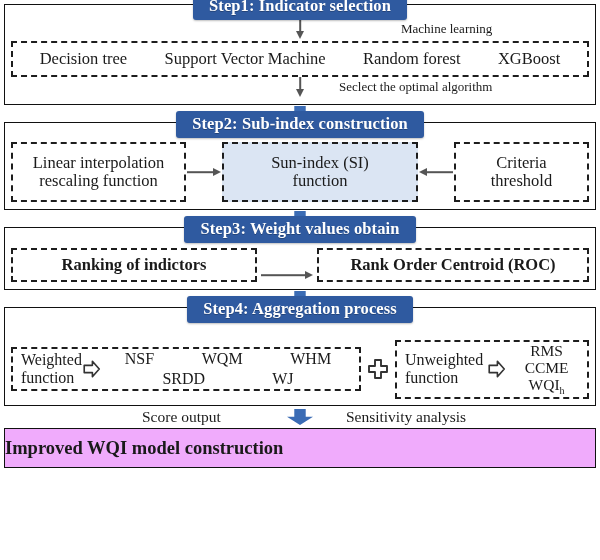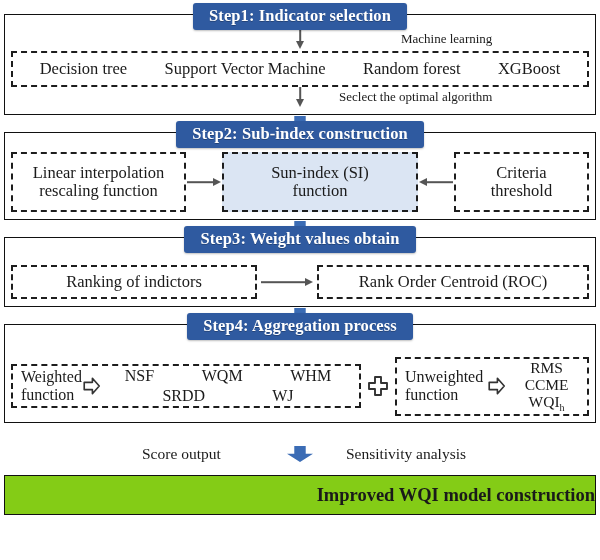--- a/index.html
+++ b/index.html
@@ -13,21 +13,21 @@
     font-family: "Liberation Serif", "DejaVu Serif", serif;
     color: #1a1a1a;
     overflow: hidden;
   }
 
   .flowchart {
     position: relative;
     width: 600px;
     height: 560px;
     box-sizing: border-box;
-    padding: 14px 4px 0 4px;
+    padding: 4px 4px 0 4px;
     display: flex;
     flex-direction: column;
     align-items: stretch;
   }
 
   
   .panel {
     position: relative;
     border: 1.6px solid #111111;
     background: #ffffff;
@@ -195,23 +195,24 @@
     flex-direction: column;
     justify-content: center;
     text-align: center;
     padding: 0 6px;
   }
   .si-box { background: #dbe5f3 !important; }
 
   
   #step3-inner {
     display: flex;
-    align-items: center;
-    margin-top: 12px;
+    align-items: flex-end;
+    margin-top: 5px;
     height: 34px;
+    font-weight: bold;
   }
   #step3-inner .dashed { height: 100%; justify-content: center; }
 
   
   #step4-inner {
     display: flex;
     align-items: center;
     margin-top: 17px;
     height: 58px;
   }
@@ -255,40 +256,38 @@
   }
   .methods-stack sub { font-size: 10px; }
 
   
   .bottom-strip {
     position: relative;
     height: 22px;
     display: flex;
     align-items: center;
     justify-content: center;
-    margin-top: 20px;
   }
   .bottom-strip .side-text {
     font-size: 15.5px;
     white-space: nowrap;
     position: absolute;
   }
   .bottom-strip .left-text { left: 138px; }
   .bottom-strip .right-text { right: 130px; }
 
   
   .result-bar {
     border: 1.6px solid #111111;
-    background: #84cc16;
+    background: #f0abfc;
     height: 40px;
     display: flex;
     align-items: center;
-    justify-content: flex-end;
+    justify-content: flex-start;
     box-sizing: border-box;
-    margin-top: 10px;
   }
   .result-text {
     font-size: 18.5px;
     font-weight: bold;
     white-space: nowrap;
   }
 </style>
 </head>
 <body>
 

